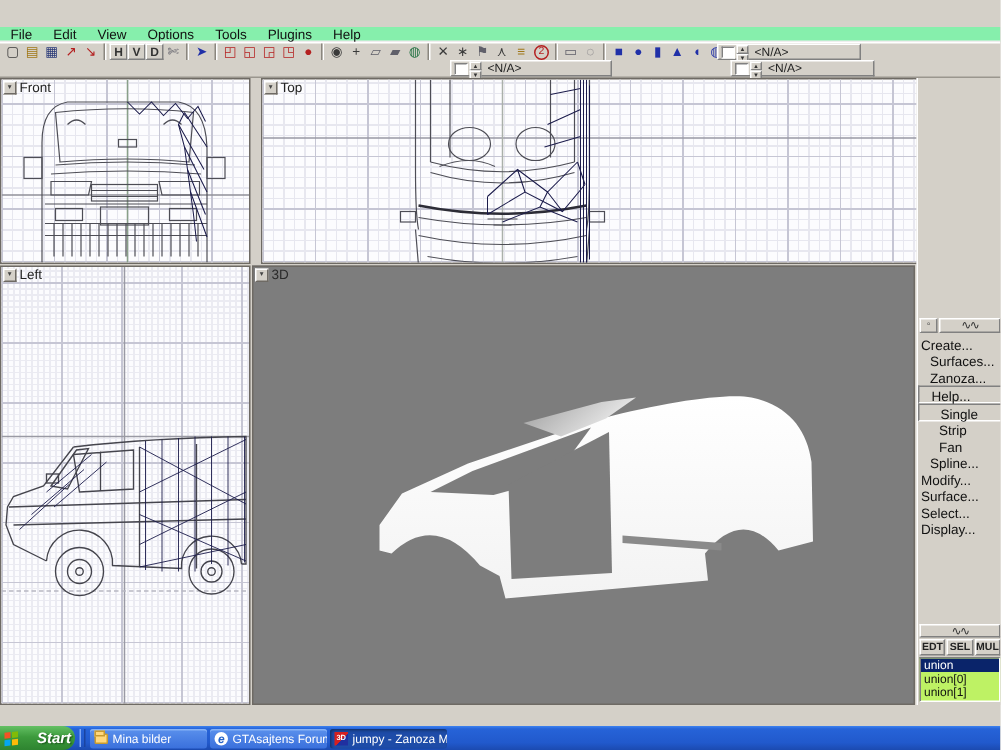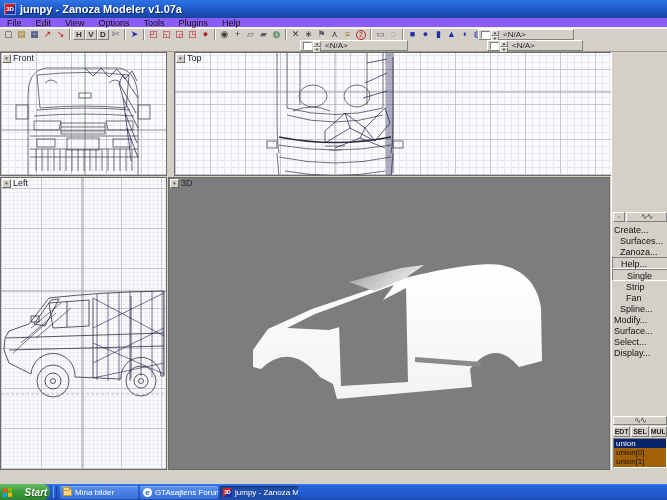--- a/index.html
+++ b/index.html
@@ -9,21 +9,21 @@
   
   .titlebar{position:absolute;left:0;top:0;width:667px;height:18px;
     background:linear-gradient(180deg,#2f74e4 0%,#1c54c4 60%,#16469e 100%);
     display:flex;align-items:center;padding:0 4px;color:#fff;}
   .app-ico{width:12px;height:12px;background:linear-gradient(135deg,#d42020 55%,#2030a0 55%);
     color:#fff;font-size:6px;font-weight:bold;display:flex;align-items:center;justify-content:center;
     margin-right:4px;border:1px solid #7a9ae0;}
   .title-text{font-size:11px;font-weight:bold;text-shadow:1px 1px 1px #08245a;white-space:nowrap;}
   
   .menubar{position:absolute;left:0;top:18px;width:667px;height:10px;display:flex;align-items:center;
-    background:#8b5cf6;border-bottom:1px solid #eee;}
+    background:#86efac;border-bottom:1px solid #eee;}
   .menu-item{font-size:9px;color:#111;padding:0 7px;line-height:10px;}
   
   .tb{position:absolute;left:0;width:667px;height:12px;background:#d4d0c8;display:flex;align-items:center;padding-left:2px;}
   .tb1{top:28px;border-top:1px solid #fff;}
   .tb2{top:40px;border-bottom:1px solid #9a968e;}
   .tbn{width:13px;height:11px;display:inline-flex;align-items:center;justify-content:center;
     font-size:9px;line-height:9px;color:#333;flex:none;cursor:default;}
   .tbn.letter{font-size:8px;font-weight:bold;border:1px solid;border-color:#fff #808080 #808080 #fff;width:12px;}
   .ink{color:#3a3a3a}.gold{color:#a07818}.navy{color:#283878}.red{color:#b42020}
   .blue{color:#2030a8}.green{color:#207040}.dim{color:#60606a}
@@ -70,21 +70,21 @@
   .sb-menu{position:absolute;left:0;top:172px;width:56px;}
   .sb-item{font-size:9px;line-height:10px;height:11px;color:#111;white-space:nowrap;padding-top:1px;}
   .ind0{padding-left:2px;} .ind1{padding-left:8px;} .ind2{padding-left:14px;}
   .boxed{border:1px solid;border-color:#808080 #fff #fff #808080;height:12px;}
   .sb-split{position:absolute;left:1px;top:364px;width:54px;height:9px;
     border:1px solid;border-color:#fff #808080 #808080 #fff;background:#d4d0c8;
     font-size:8px;line-height:7px;text-align:center;color:#333;letter-spacing:-1px;}
   .sb-btnrow{position:absolute;left:1px;top:374px;width:54px;display:flex;gap:1px;}
   .sb-tbtn{flex:1;height:11px;border:1px solid;border-color:#fff #808080 #808080 #fff;background:#d4d0c8;
     font-size:7px;line-height:9px;text-align:center;color:#222;font-weight:bold;}
-  .sb-list{position:absolute;left:1px;top:386px;width:54px;height:30px;background:#a16207;
+  .sb-list{position:absolute;left:1px;top:386px;width:54px;height:30px;background:#bef264;
     border:1px solid;border-color:#808080 #fff #fff #808080;overflow:hidden;}
   .sb-li{font-size:8px;line-height:9px;padding-left:2px;color:#111;white-space:nowrap;}
   .sb-li.sel{background:#0a246a;color:#fff;}
   
   .statusbar{position:absolute;left:0;top:470px;width:667px;height:14px;background:#d4d0c8;
     display:flex;align-items:center;gap:2px;padding:1px 1px;}
   .st-cell{height:11px;border:1px solid;border-color:#808080 #fff #fff #808080;
     font-size:8.5px;line-height:10px;color:#222;padding:0 3px;white-space:nowrap;overflow:hidden;}
   .st-main{flex:1;}
   .st-x{width:42px;}.st-y{width:40px;}.st-z{width:42px;}.st-u{width:30px;}
@@ -117,24 +117,20 @@
   .ti2{background:#274e8c;border:1px solid #9ab8e0;}
   .ti3{background:linear-gradient(135deg,#e84040 50%,#f8c830 50%);}
   .ti4{background:#cfe0f8;border:1px solid #6888c0;}
   .tray-time{color:#fff;font-size:9px;}
 </style>
 </head>
 <body>
 
 <div class="screen">
 
-  <div class="titlebar">
-    <span class="app-ico">3D</span>
-    <span class="title-text">jumpy - Zanoza Modeler v1.07a</span>
-  </div>
 
   <div class="menubar">
     <span class="menu-item">File</span>
     <span class="menu-item">Edit</span>
     <span class="menu-item">View</span>
     <span class="menu-item">Options</span>
     <span class="menu-item">Tools</span>
     <span class="menu-item">Plugins</span>
     <span class="menu-item">Help</span>
   </div>

